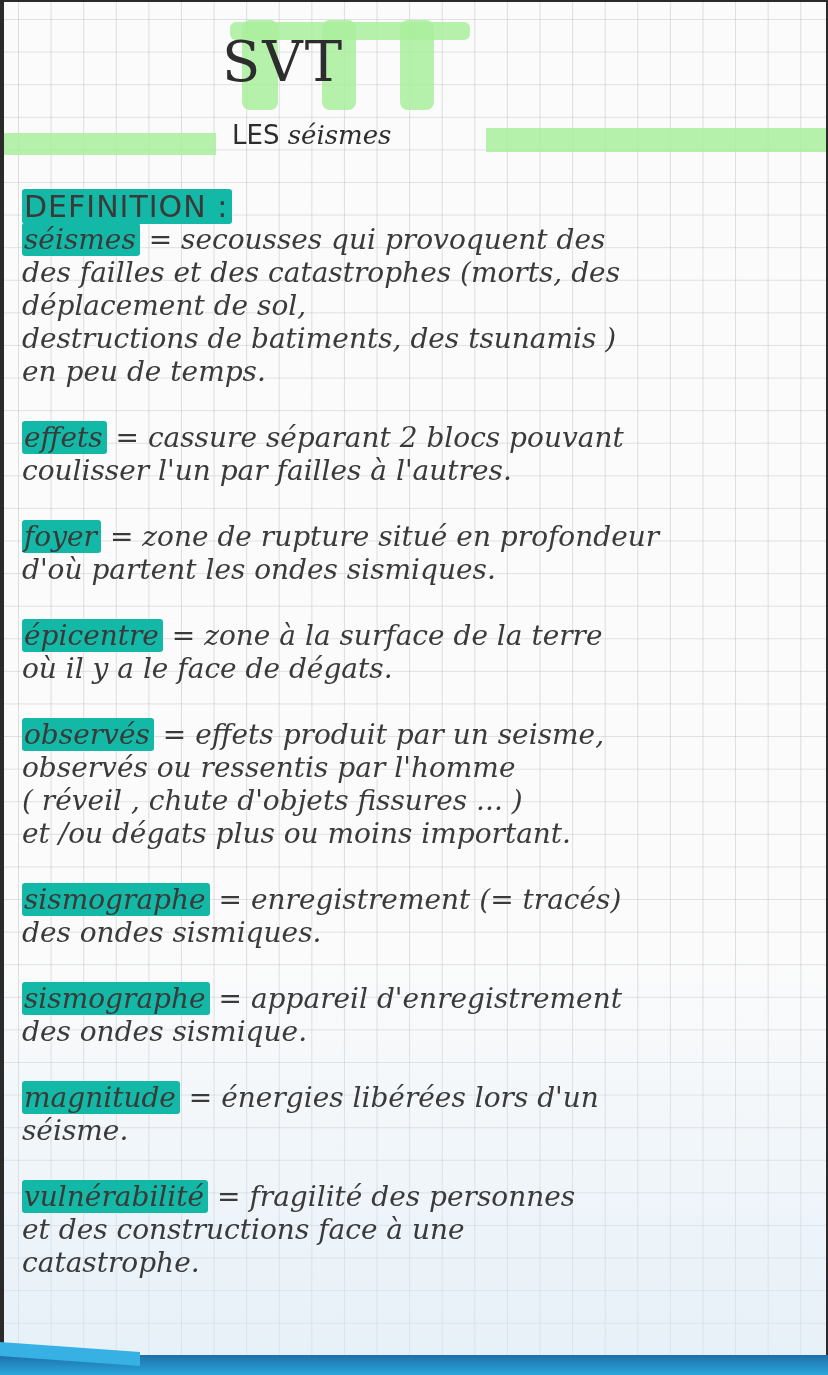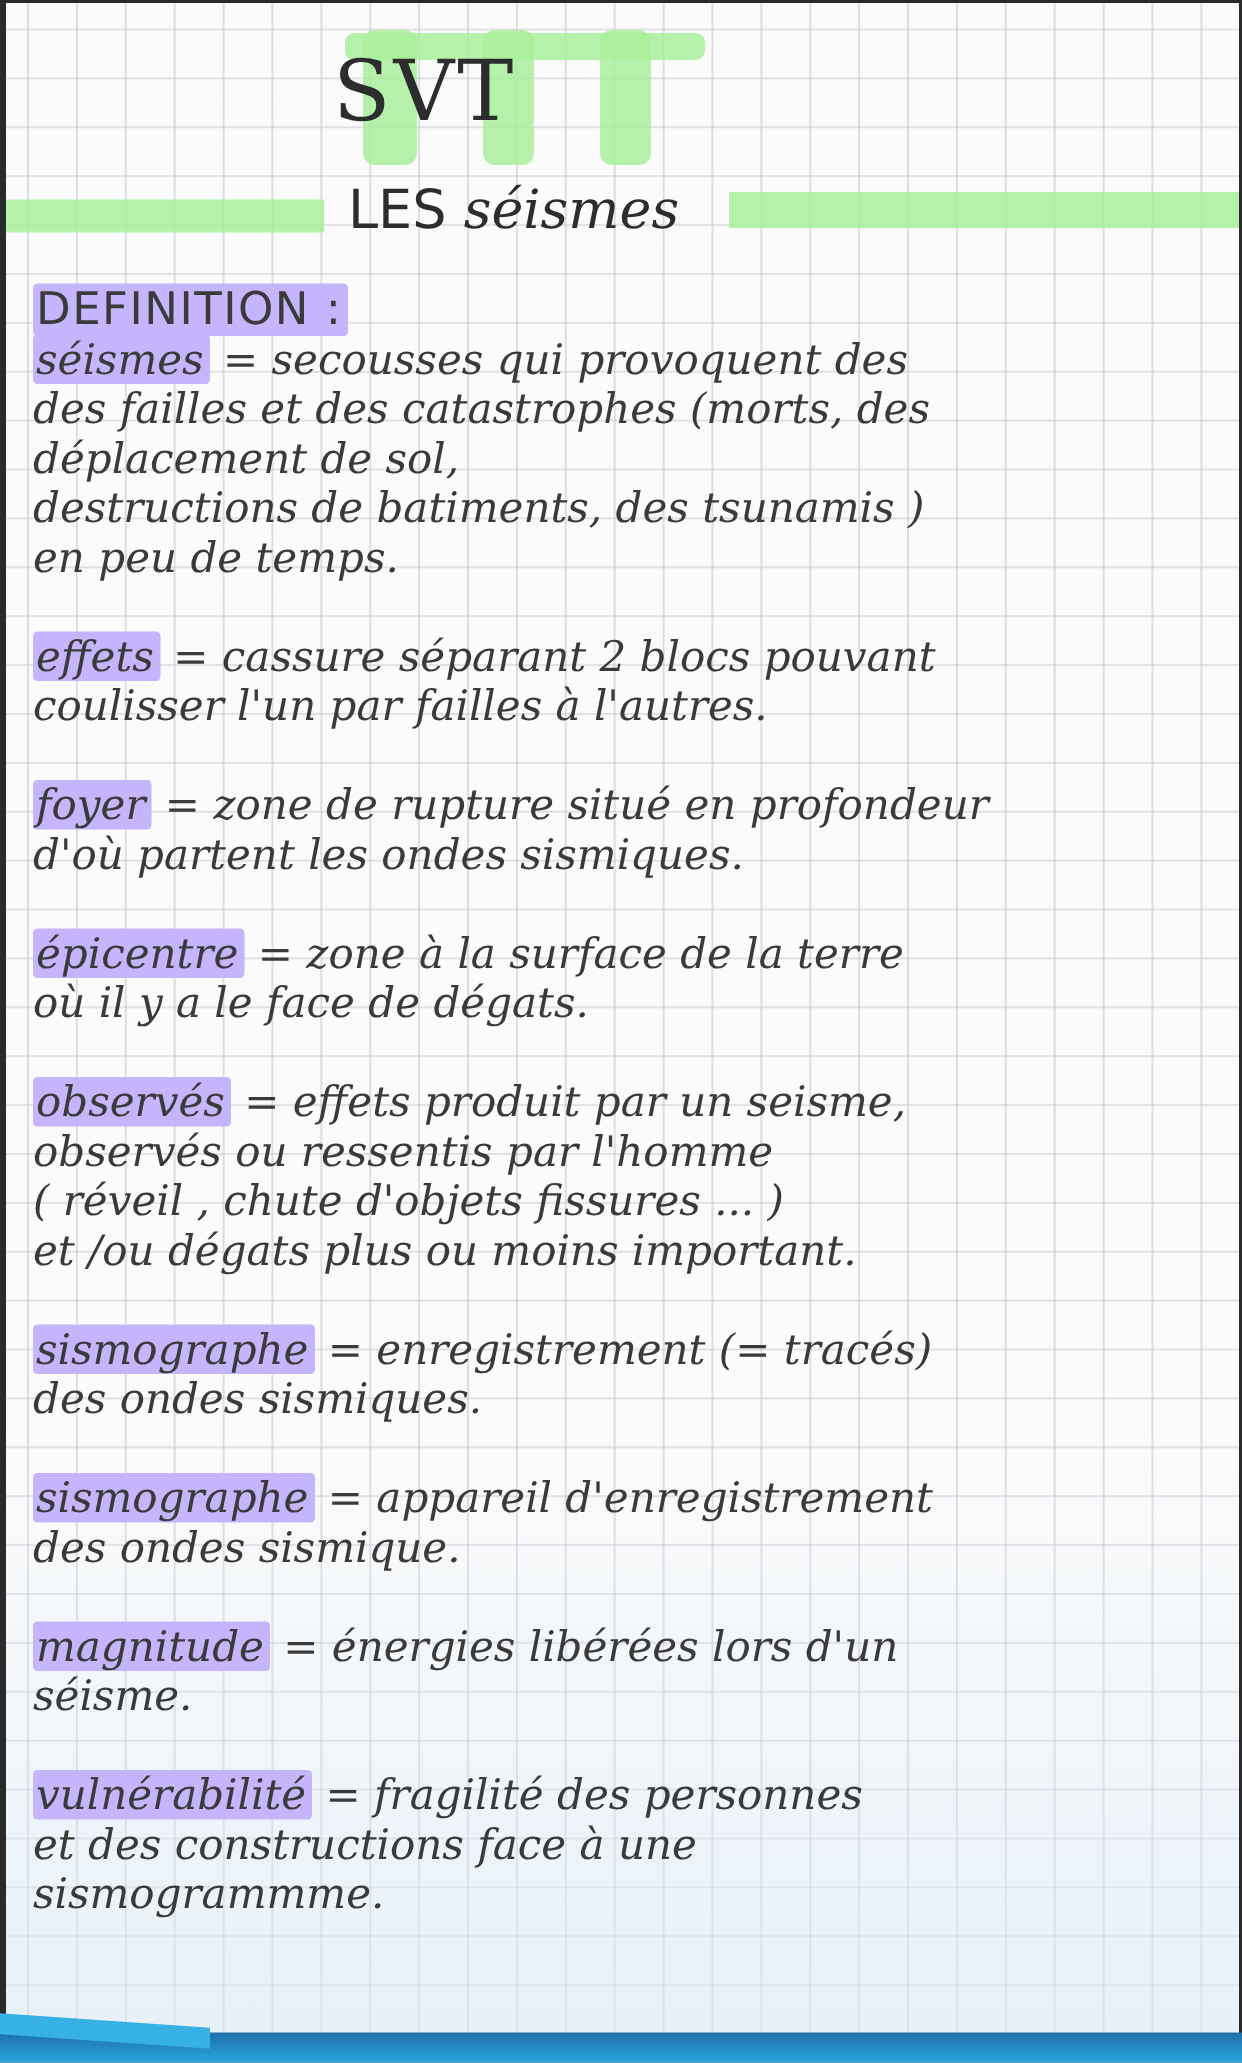--- a/index.html
+++ b/index.html
@@ -19,30 +19,30 @@
     background-position: 0 0, 14px 0, 0 17px;
   }
   .bottom-band {
     position:absolute; left:0; bottom:0; width:828px; height:20px;
     background:linear-gradient(to bottom, #1e6fa8, #2aa7dc);
   }
   .bottom-band:before {
     content:""; position:absolute; left:0; top:-8px; width:140px; height:14px;
     background:#37b1e3; transform:skewY(4deg);
   }
-  .hl { background:#c4b5fd; border-radius:3px; padding:0 4px 0 2px;margin-top:16px; }
+  .hl { background:#14b8a6; border-radius:3px; padding:0 4px 0 2px;margin-top:16px; }
   .band-l { position:absolute; left:4px; top:133px; width:212px; height:22px; background:#a9ee9c; opacity:.85; }
   .band-r { position:absolute; left:486px; top:128px; width:340px; height:24px; background:#a9ee9c; opacity:.85; }
   .logo-bg { position:absolute; left:230px; top:16px; width:240px; height:96px; }
   .logo {
     position:absolute; left:222px; top:14px; font-family:"DejaVu Serif", serif;
     font-size:56px; line-height:96px; color:#2d2d2d; letter-spacing:2px; font-weight:normal;
   }
   .subtitle {
-    position:absolute; left:232px; top:120px; font-size:36px; color:#2d2d2d;
+    position:absolute; left:232px; top:120px; font-size:26px; color:#2d2d2d;
     font-family:"DejaVu Sans", sans-serif;
     text-align:right;
   }
   .subtitle .cur { font-family:"DejaVu Serif", serif; font-style:italic; }
   .content {
     position:absolute; left:22px; top:190px; width:800px;
     font-family:"DejaVu Serif", serif; font-style:italic; color:#3a3a3a;
     font-size:28px; line-height:33px;
   }
   .heading { font-family:"DejaVu Sans", sans-serif; font-style:normal; font-size:30px; letter-spacing:1px; }
@@ -110,16 +110,16 @@
         <span class="line"><span class="hl">sismographe</span> <span>= appareil d'enregistrement</span></span>
         <span class="line"><span>des ondes sismique.</span></span>
       </div>
       <div class="def">
         <span class="line"><span class="hl">magnitude</span> <span>= énergies libérées lors d'un</span></span>
         <span class="line"><span>séisme.</span></span>
       </div>
       <div class="def">
         <span class="line"><span class="hl">vulnérabilité</span> <span>= fragilité des personnes</span></span>
         <span class="line"><span>et des constructions face à une</span></span>
-        <span class="line"><span>sismogrammme.</span></span>
+        <span class="line"><span>catastrophe.</span></span>
       </div>
     </div>
 </div>
 
 </body></html>

